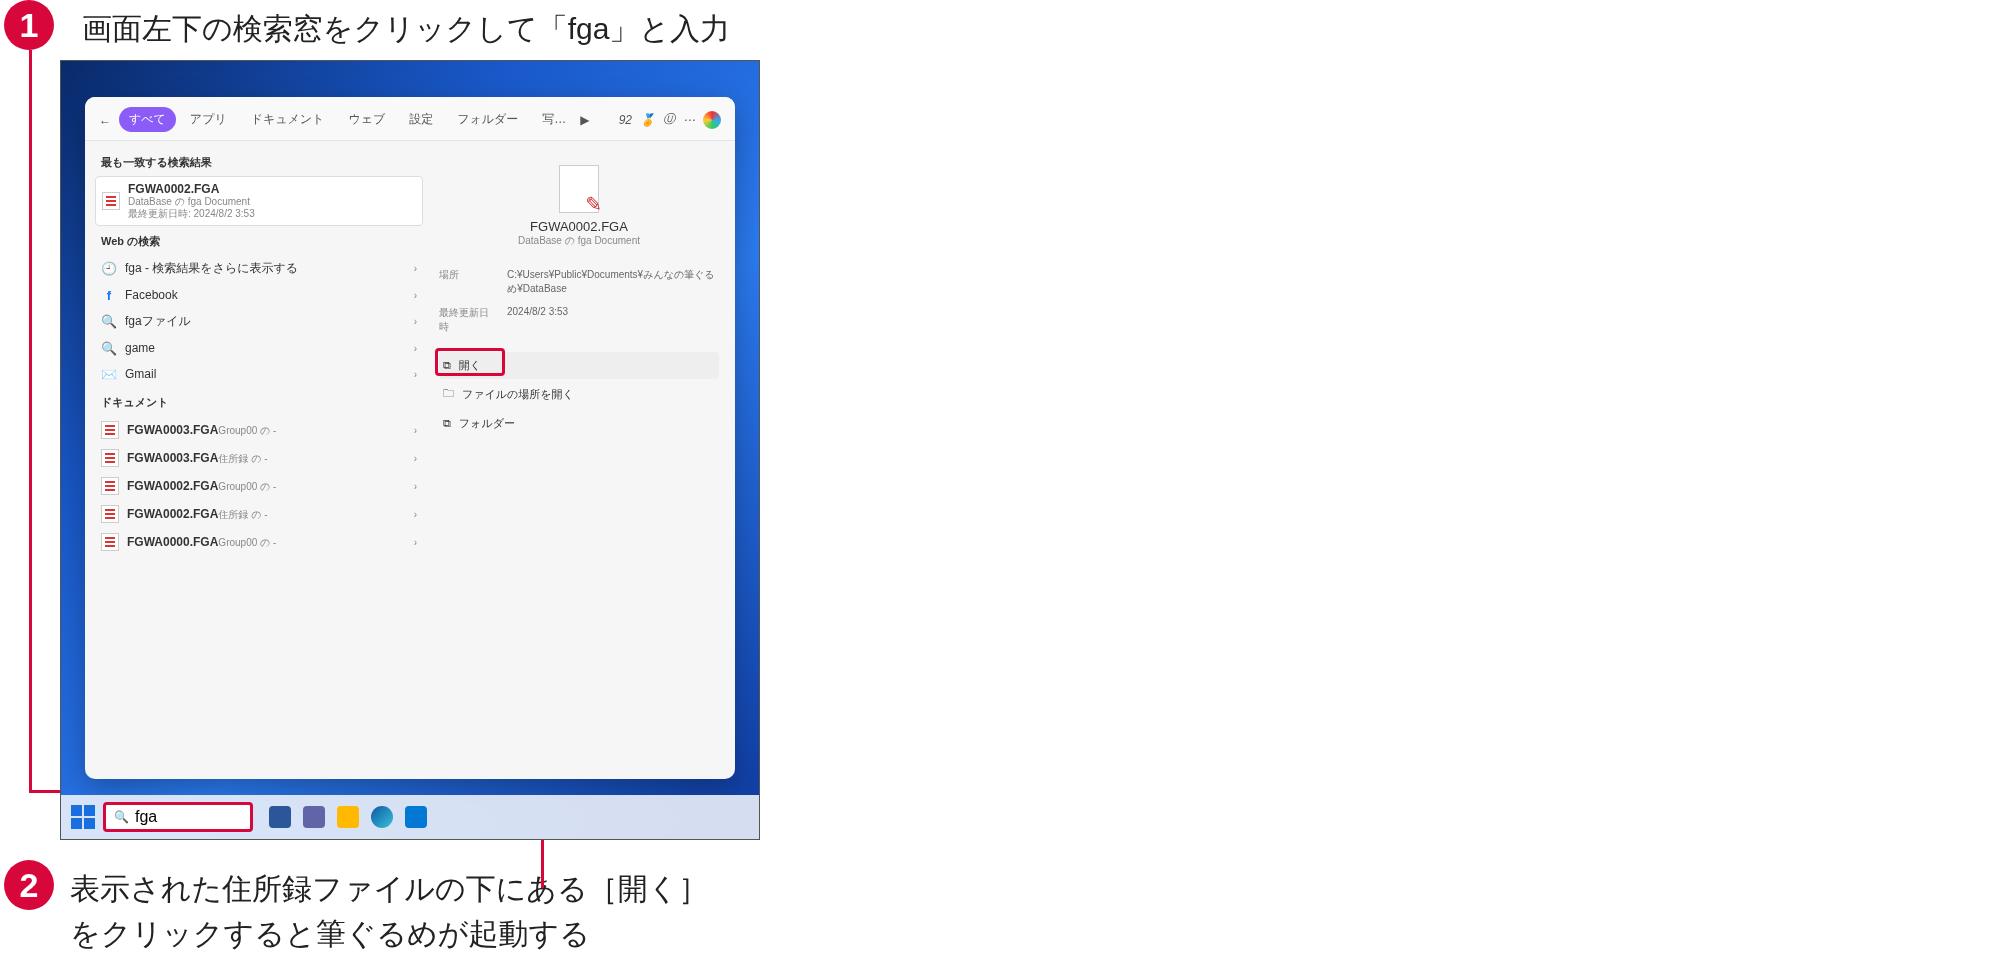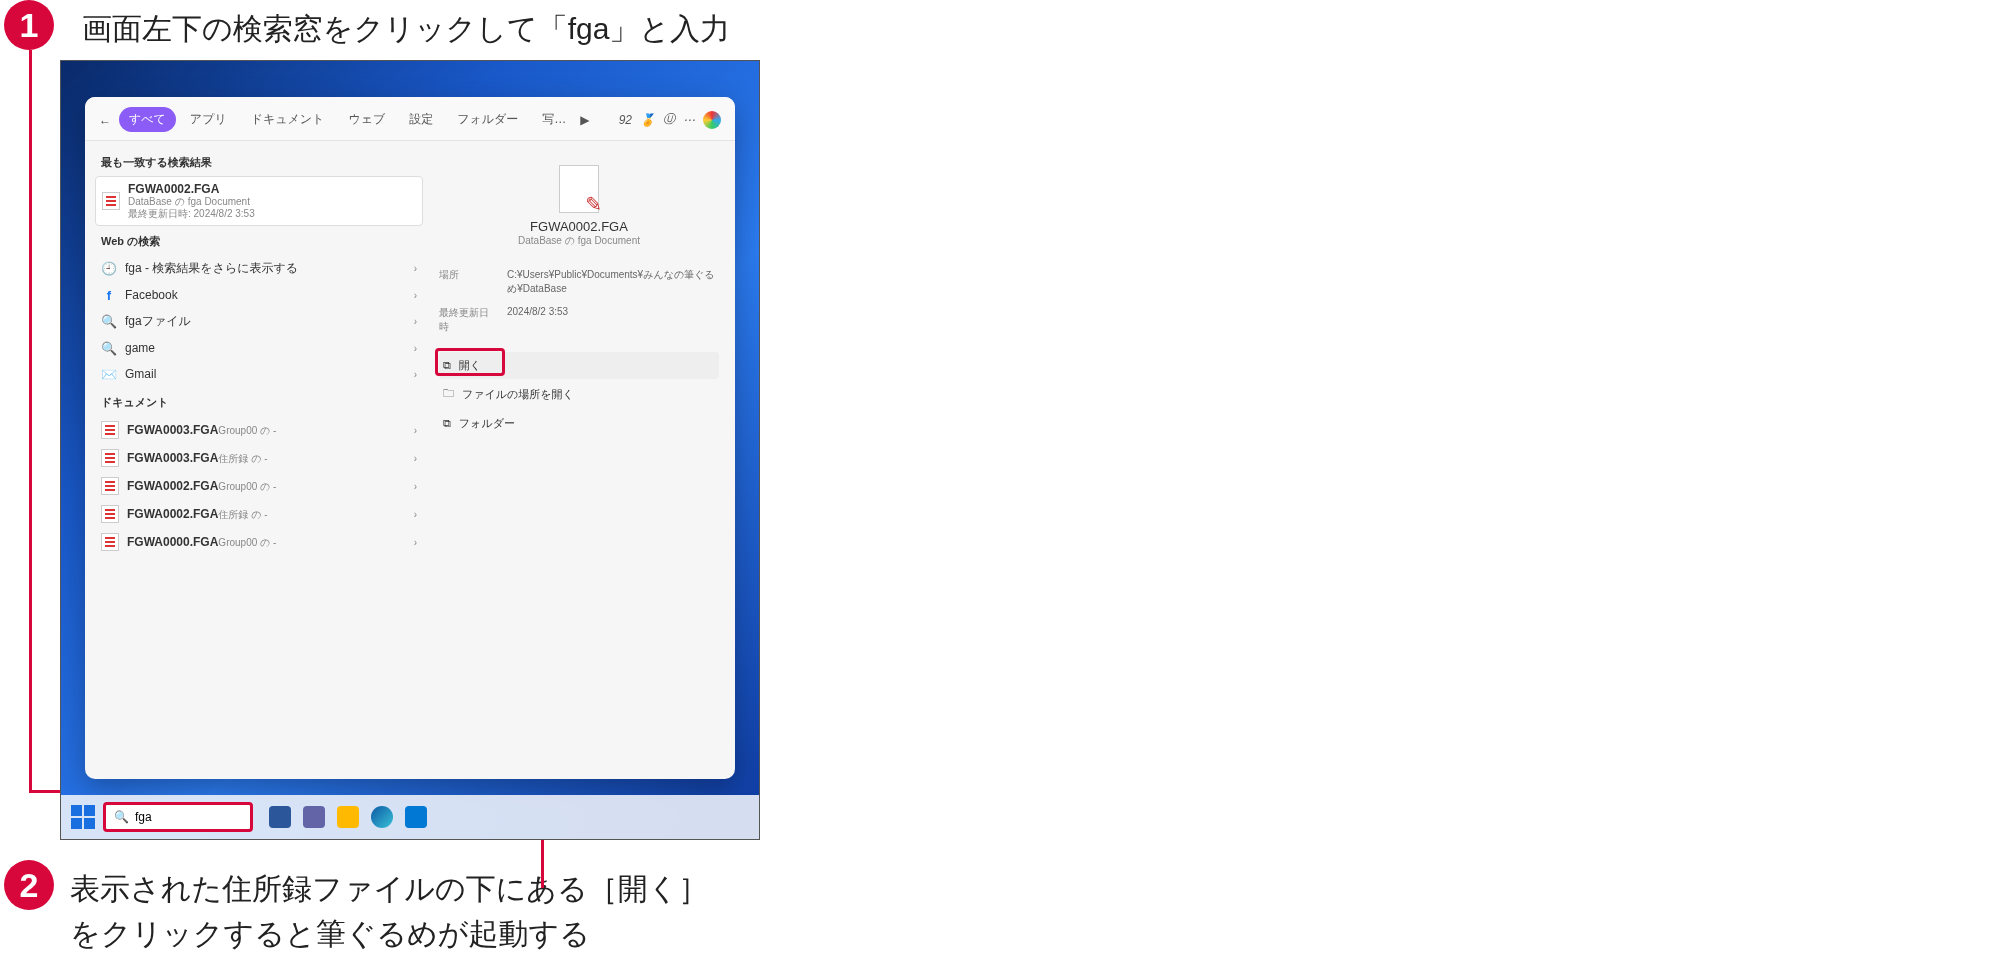--- a/index.html
+++ b/index.html
@@ -224,21 +224,21 @@
     border:3px solid #d7063b;
     border-radius:4px;
     height:30px;
     padding:0 8px;
     gap:6px;
     width:150px;
     font-size:12px;
     color:#333;
   }
   .tb-search input{
-    border:none;outline:none;font-size:12px;width:100%;
+    border:none;outline:none;font-size:16px;width:100%;
     background:transparent;
   }
   .tb-icons{display:flex;gap:12px;align-items:center;margin-left:8px;}
   .tb-ic{width:22px;height:22px;border-radius:4px;}
   .tb-ic.a{background:#2b579a;} 
   .tb-ic.b{background:#6264a7;} 
   .tb-ic.c{background:#ffb900;} 
   .tb-ic.d{background:linear-gradient(135deg,#0c59a4,#39c1d7);border-radius:50%;} 
   .tb-ic.e{background:#0078d4;} 
 </style>

